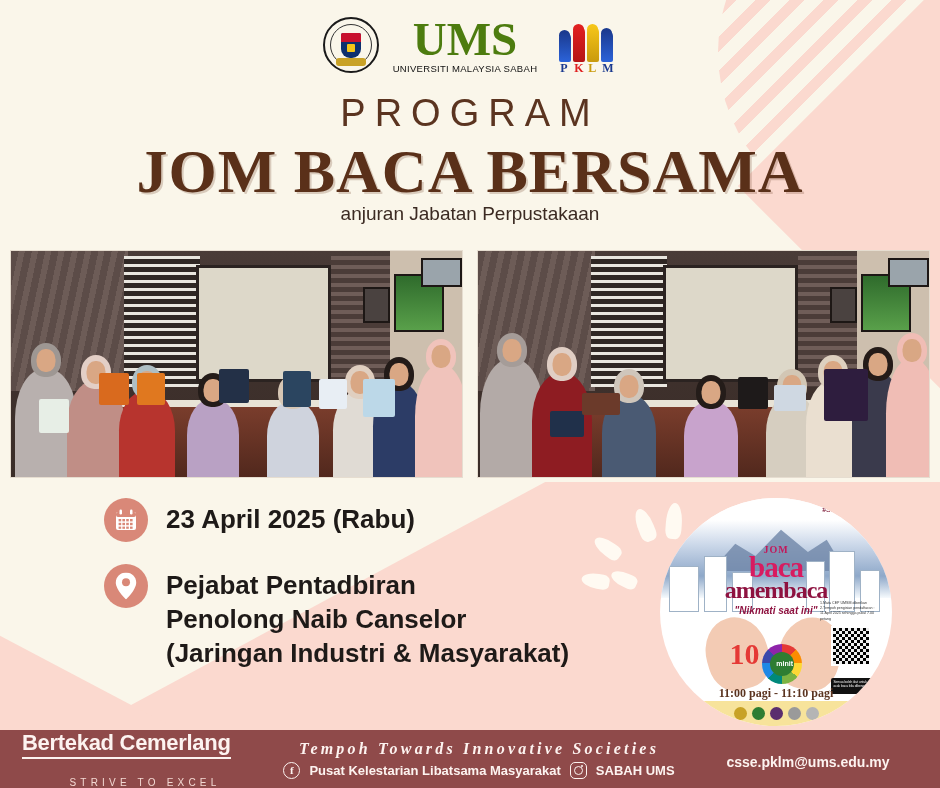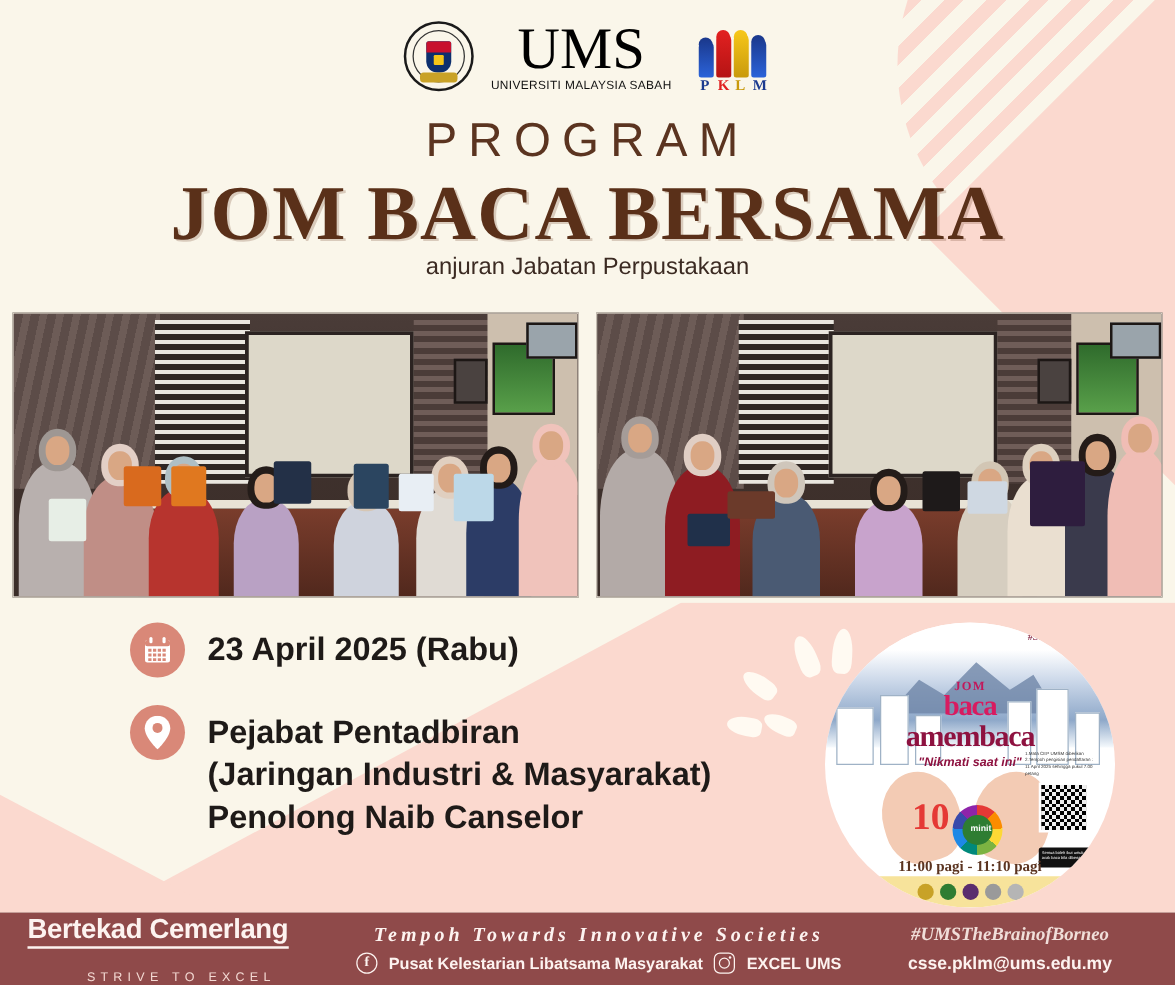--- a/index.html
+++ b/index.html
@@ -76,22 +76,22 @@
   .ums-crest .shield::after {
     content:""; position:absolute; left:50%; top:11px; margin-left:-4px;
     width:8px; height:8px; background:#f5c518; border-radius:1px;
   }
   .ums-crest .ribbon {
     position:absolute; bottom:5px; left:50%; transform:translateX(-50%);
     width:30px; height:8px; background:#c9a227; border-radius:3px; z-index:3;
   }
   .ums-word { line-height:1; text-align:center; }
   .ums-word .big {
-    font-family:"Liberation Serif", serif; font-weight:normal;
-    font-size:47px; letter-spacing:0px; color:#000000;
+    font-family:"Liberation Serif", serif; font-weight:bold;
+    font-size:47px; letter-spacing:0px; color:#4d7c0f;
   }
   .ums-word .sub {
     font-family:"Liberation Sans", sans-serif; font-size:9.5px;
     letter-spacing:0.3px; color:#111; margin-top:1px; font-weight:500;
   }
   .pklm {
     width:62px; height:62px; position:relative; margin-left:4px;
   }
   .pklm .fig { position:absolute; bottom:14px; width:12px; border-radius:6px 6px 2px 2px; }
   .pklm .head { position:absolute; width:11px; height:11px; border-radius:50%; }
@@ -189,21 +189,21 @@
   .cp-city { position:absolute; left:0; top:22%; width:100%; height:28%; }
   .bld { position:absolute; bottom:0; background:#ffffff; border:1px solid #9fb2c6; }
   .cp-jom {
     position:absolute; left:0; top:20%; width:100%; text-align:center;
     font-family:Liberation Serif, serif; font-weight:bold;
     font-size:10px; color:#c2185b; letter-spacing:1px;
   }
   .cp-baca {
     position:absolute; left:0; top:25%; width:100%; text-align:center;
     font-family:"Liberation Serif", serif; font-weight:bold;
-    font-size:23px; color:#d81b60; line-height:0.86; letter-spacing:-1px;
+    font-size:29px; color:#d81b60; line-height:0.86; letter-spacing:-1px;
   }
   .cp-bersama {
     position:absolute; left:0; top:36%; width:100%; text-align:center;
     font-family:"Liberation Serif", serif; font-weight:bold;
     font-size:24px; color:#8e1240; line-height:0.9; letter-spacing:-1px;
   }
   .cp-nikmati {
     position:absolute; left:0; top:47%; width:100%; text-align:center;
     font-size:10px; color:#8e1240; font-style:italic; font-weight:bold;
   }
@@ -492,22 +492,22 @@
 
     <div class="drow">
       <div class="ico">
         <svg width="22" height="27" viewBox="0 0 22 27">
           <path d="M11 0C5.2 0 0.8 4.4 0.8 10.1 0.8 17.6 11 27 11 27s10.2-9.4 10.2-16.9C21.2 4.4 16.8 0 11 0z" fill="#fff"></path>
           <circle cx="11" cy="9.8" r="4" fill="#d98878"></circle>
         </svg>
       </div>
       <div class="dtext">
         <span class="ln">Pejabat Pentadbiran</span>
+        <span class="ln">Penolong Naib Canselor</span>
         <span class="ln">(Jaringan Industri &amp; Masyarakat)</span>
-        <span class="ln">Penolong Naib Canselor</span>
       </div>
     </div>
 
   </div>
 
   <div class="circ-poster">
     <div class="cp-sky"></div>
     <div class="cp-mount"></div>
     <div class="cp-city">
       <div class="bld" style="left:4%;  width:13%; height:72%;"></div>
@@ -551,24 +551,23 @@
       <div class="bc-name">Bertekad Cemerlang</div>
       <div class="bc-tag">STRIVE TO EXCEL</div>
     </div>
 
     <div class="f-mid">
       <div class="f-tagline">Tempoh Towards Innovative Societies</div>
       <div class="f-social">
         <span class="s-ico fb">f</span>
         <span>Pusat Kelestarian Libatsama Masyarakat</span>
         <span class="s-ico ig"></span>
-        <span>EXCEL UMS</span>
+        <span>SABAH UMS</span>
       </div>
     </div>
 
     <div class="f-right">
-      <div class="f-hash">#UMSTheBrainofBorneo</div>
       <div class="f-mail">csse.pklm@ums.edu.my</div>
     </div>
 
   </div>
 
 </div>
 
 </body></html>

